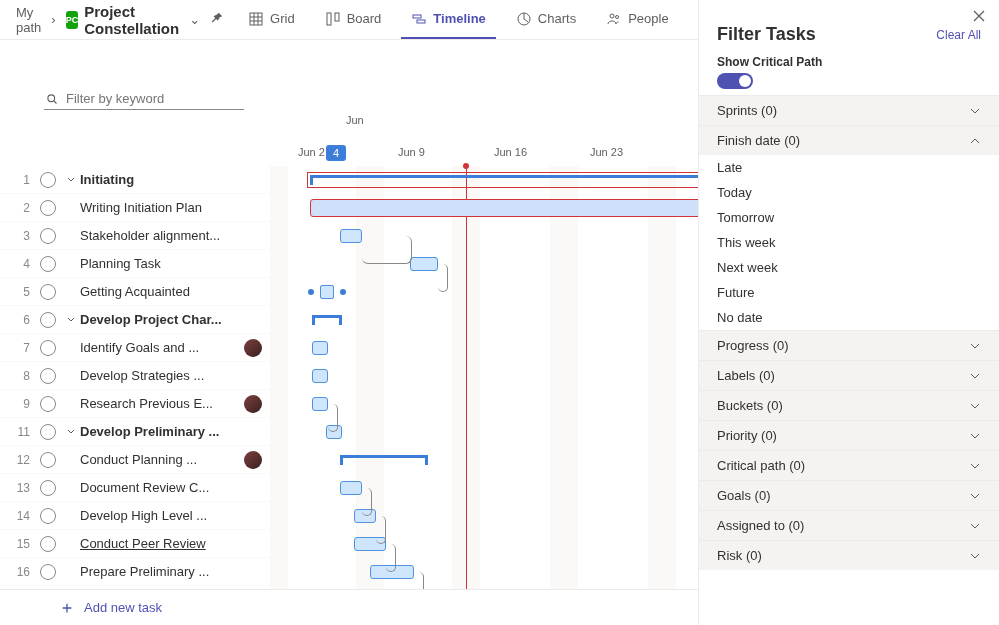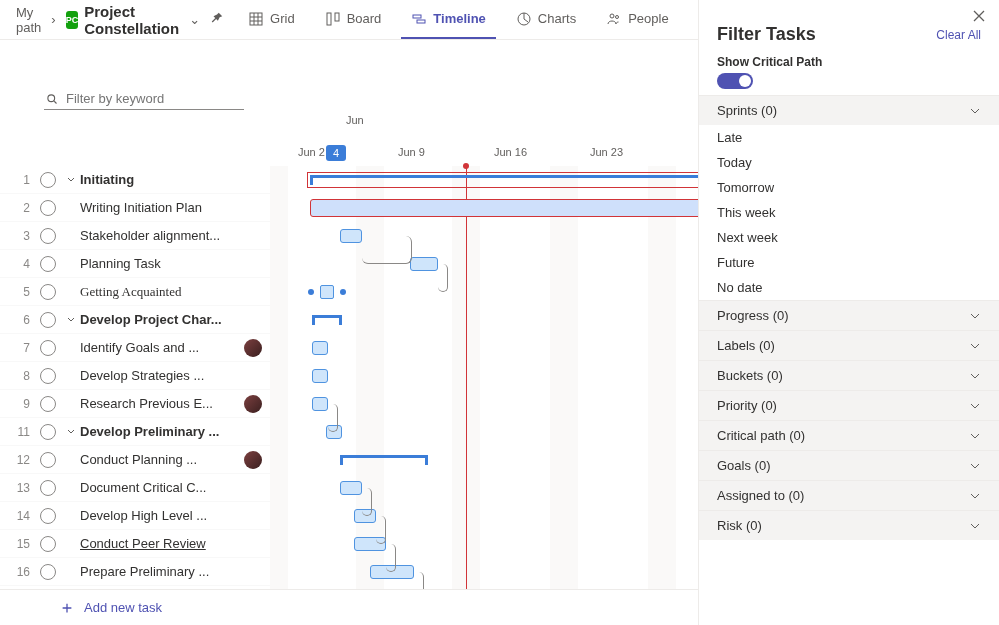--- a/index.html
+++ b/index.html
@@ -213,21 +213,21 @@
               <span class="num">4</span>
               <span class="circ"></span>
               <span style="display: flex; align-items: center; flex: 1 1 0%; min-width: 0px;">
                 <span style="width: 14px; display: inline-block;"></span>
                 <span class="txt">Planning Task</span>
               </span>
             </div>
             <div class="row">
               <span class="num">5</span>
               <span class="circ"></span>
-              <span style="display: flex; align-items: center; flex: 1 1 0%; min-width: 0px; font-family: Liberation Serif, serif;">
+              <span style="display: flex; align-items: center; flex: 1 1 0%; min-width: 0px;">
                 <span style="width: 14px; display: inline-block;"></span>
                 <span class="txt">Getting Acquainted</span>
               </span>
             </div>
             <div class="row group">
               <span class="num">6</span>
               <span class="circ"></span>
               <span style="display: flex; align-items: center; flex: 1 1 0%; min-width: 0px;">
                 <span style="width: 0px;"></span>
                 <span class="exp">
@@ -284,21 +284,21 @@
                 <span style="width: 14px; display: inline-block;"></span>
                 <span class="txt">Conduct Planning ...</span>
               </span>
               <span class="avatar"></span>
             </div>
             <div class="row">
               <span class="num">13</span>
               <span class="circ"></span>
               <span style="display: flex; align-items: center; flex: 1 1 0%; min-width: 0px;">
                 <span style="width: 14px; display: inline-block;"></span>
-                <span class="txt">Document Critical C...</span>
+                <span class="txt">Document Review C...</span>
               </span>
             </div>
             <div class="row">
               <span class="num">14</span>
               <span class="circ"></span>
               <span style="display: flex; align-items: center; flex: 1 1 0%; min-width: 0px;">
                 <span style="width: 14px; display: inline-block;"></span>
                 <span class="txt">Develop High Level ...</span>
               </span>
             </div>
@@ -432,20 +432,26 @@
       <div class="crit-lab">Show Critical Path</div>
       <div class="toggle"></div>
     </div>
 
     <div class="fsec">
       <span>Sprints (0)</span>
       <svg class="fchev" viewBox="0 0 12 12" stroke="currentColor" fill="none">
           <path d="M2 4l4 4 4-4"></path>
         </svg>
     </div>
+    <div class="fsec exp">
+      <span>Finish date (0)</span>
+      <svg class="fchev" viewBox="0 0 12 12" stroke="currentColor" fill="none">
+          <path d="M2 8l4-4 4 4"></path>
+        </svg>
+    </div>
     <div class="fopts" id="finish-opts">
         <div class="fopt">Late</div>
         <div class="fopt">Today</div>
         <div class="fopt">Tomorrow</div>
         <div class="fopt">This week</div>
         <div class="fopt">Next week</div>
         <div class="fopt">Future</div>
         <div class="fopt">No date</div>
       </div>
     <div class="fsec">

